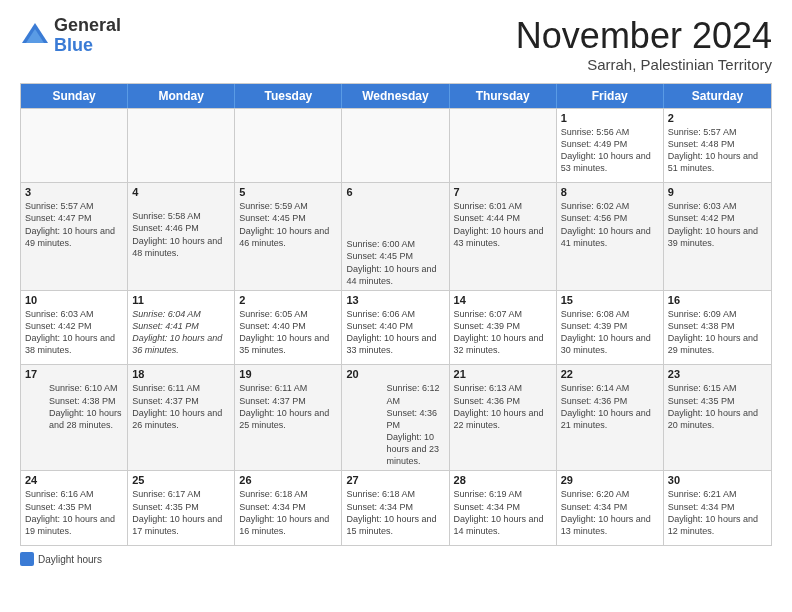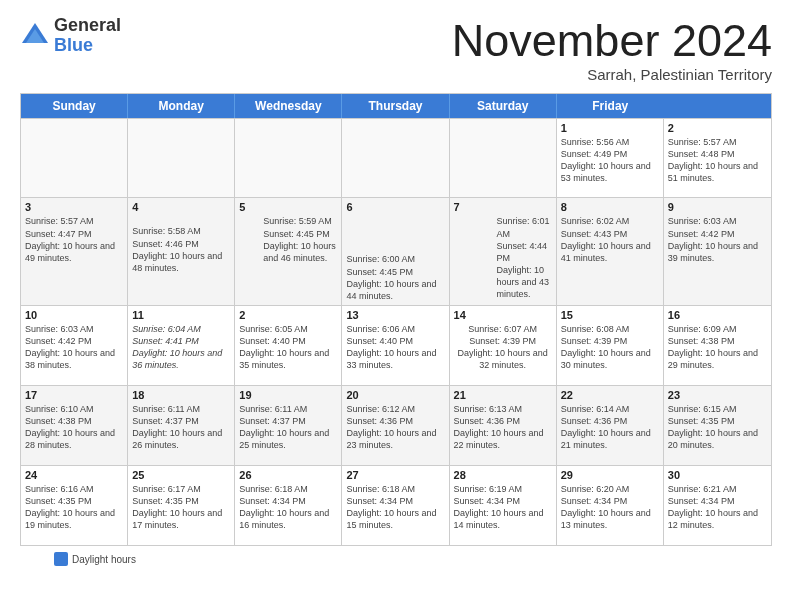--- a/index.html
+++ b/index.html
@@ -36,21 +36,21 @@
     .logo-general { color: #333; }
     .logo-blue { color: #3a7bd5; }
     .logo-icon {
       width: 30px;
       height: 30px;
     }
     .title-block {
       text-align: right;
     }
     .month-title {
-      font-size: 45px;
+      font-size: 36px;
       font-weight: normal;
       color: #222;
       line-height: 1.1;
     }
     .subtitle {
       font-size: 15px;
       color: #444;
     }
     .calendar {
       flex: 1;
@@ -106,21 +106,20 @@
       line-height: 1.35;
     }
     .footer {
       display: flex;
       align-items: center;
       justify-content: flex-start;
       padding-top: 6px;
       gap: 8px;
       font-size: 10px;
       color: #444;
-      margin-left: 34px;
     }
     .legend-box {
       display: flex;
       align-items: center;
       gap: 4px;
     }
     .legend-color {
       width: 14px;
       height: 14px;
       background: #3a7bd5;
@@ -145,24 +144,25 @@
     <div class="title-block">
       <div class="month-title">November 2024</div>
       <div class="subtitle">Sarrah, Palestinian Territory</div>
     </div>
   </div>
 
   <div class="calendar">
     <div class="cal-header" id="cal-header">
         <div class="cal-header-cell">Sunday</div>
         <div class="cal-header-cell">Monday</div>
+        <div class="cal-header-cell">Tuesday</div>
         <div class="cal-header-cell">Wednesday</div>
         <div class="cal-header-cell">Thursday</div>
+        <div class="cal-header-cell">Friday</div>
         <div class="cal-header-cell">Saturday</div>
-        <div class="cal-header-cell">Friday</div>
       </div>
     <div class="cal-body" id="cal-body">
         <div class="cal-row">
           <div class="cal-cell empty"></div>
           <div class="cal-cell empty"></div>
           <div class="cal-cell empty"></div>
           <div class="cal-cell empty"></div>
           <div class="cal-cell empty"></div>
           <div class="cal-cell">
             <div class="day-num">1</div>
@@ -185,40 +185,40 @@
 Daylight: 10 hours and 49 minutes.</div>
           </div>
           <div class="cal-cell alt">
             <div class="day-num">4</div>
             <div class="cell-info" style="white-space: pre-line; margin-top: 12px;">Sunrise: 5:58 AM
 Sunset: 4:46 PM
 Daylight: 10 hours and 48 minutes.</div>
           </div>
           <div class="cal-cell alt">
             <div class="day-num">5</div>
-            <div class="cell-info" style="white-space: pre-line; margin-left: 24px;">Sunrise: 5:59 AM
+            <div class="cell-info" style="white-space: pre-line;">Sunrise: 5:59 AM
 Sunset: 4:45 PM
 Daylight: 10 hours and 46 minutes.</div>
           </div>
           <div class="cal-cell alt">
             <div class="day-num">6</div>
             <div class="cell-info" style="white-space: pre-line; margin-top: 40px;">Sunrise: 6:00 AM
 Sunset: 4:45 PM
 Daylight: 10 hours and 44 minutes.</div>
           </div>
           <div class="cal-cell alt">
             <div class="day-num">7</div>
-            <div class="cell-info" style="white-space: pre-line; margin-left: 43px;">Sunrise: 6:01 AM
+            <div class="cell-info" style="white-space: pre-line;">Sunrise: 6:01 AM
 Sunset: 4:44 PM
 Daylight: 10 hours and 43 minutes.</div>
           </div>
           <div class="cal-cell alt">
             <div class="day-num">8</div>
             <div class="cell-info" style="white-space: pre-line;">Sunrise: 6:02 AM
-Sunset: 4:43 PM
+Sunset: 4:56 PM
 Daylight: 10 hours and 41 minutes.</div>
           </div>
           <div class="cal-cell alt">
             <div class="day-num">9</div>
             <div class="cell-info" style="white-space: pre-line;">Sunrise: 6:03 AM
 Sunset: 4:42 PM
 Daylight: 10 hours and 39 minutes.</div>
           </div>
         </div>
         <div class="cal-row">
@@ -241,59 +241,59 @@
 Daylight: 10 hours and 35 minutes.</div>
           </div>
           <div class="cal-cell">
             <div class="day-num">13</div>
             <div class="cell-info" style="white-space: pre-line;">Sunrise: 6:06 AM
 Sunset: 4:40 PM
 Daylight: 10 hours and 33 minutes.</div>
           </div>
           <div class="cal-cell">
             <div class="day-num">14</div>
-            <div class="cell-info" style="white-space: pre-line; text-align: center;">Sunrise: 6:07 AM
+            <div class="cell-info" style="white-space: pre-line;">Sunrise: 6:07 AM
 Sunset: 4:39 PM
 Daylight: 10 hours and 32 minutes.</div>
           </div>
           <div class="cal-cell">
             <div class="day-num">15</div>
             <div class="cell-info" style="white-space: pre-line;">Sunrise: 6:08 AM
 Sunset: 4:39 PM
 Daylight: 10 hours and 30 minutes.</div>
           </div>
           <div class="cal-cell">
             <div class="day-num">16</div>
             <div class="cell-info" style="white-space: pre-line;">Sunrise: 6:09 AM
 Sunset: 4:38 PM
 Daylight: 10 hours and 29 minutes.</div>
           </div>
         </div>
         <div class="cal-row">
           <div class="cal-cell alt">
             <div class="day-num">17</div>
-            <div class="cell-info" style="white-space: pre-line;">Sunrise: 6:10 AM
+            <div class="cell-info" style="white-space: pre-line; margin-left: 24px;">Sunrise: 6:10 AM
 Sunset: 4:38 PM
 Daylight: 10 hours and 28 minutes.</div>
           </div>
           <div class="cal-cell alt">
             <div class="day-num">18</div>
             <div class="cell-info" style="white-space: pre-line;">Sunrise: 6:11 AM
 Sunset: 4:37 PM
 Daylight: 10 hours and 26 minutes.</div>
           </div>
           <div class="cal-cell alt">
             <div class="day-num">19</div>
             <div class="cell-info" style="white-space: pre-line;">Sunrise: 6:11 AM
 Sunset: 4:37 PM
 Daylight: 10 hours and 25 minutes.</div>
           </div>
           <div class="cal-cell alt">
             <div class="day-num">20</div>
-            <div class="cell-info" style="white-space: pre-line;">Sunrise: 6:12 AM
+            <div class="cell-info" style="white-space: pre-line; margin-left: 40px;">Sunrise: 6:12 AM
 Sunset: 4:36 PM
 Daylight: 10 hours and 23 minutes.</div>
           </div>
           <div class="cal-cell alt">
             <div class="day-num">21</div>
             <div class="cell-info" style="white-space: pre-line;">Sunrise: 6:13 AM
 Sunset: 4:36 PM
 Daylight: 10 hours and 22 minutes.</div>
           </div>
           <div class="cal-cell alt">

